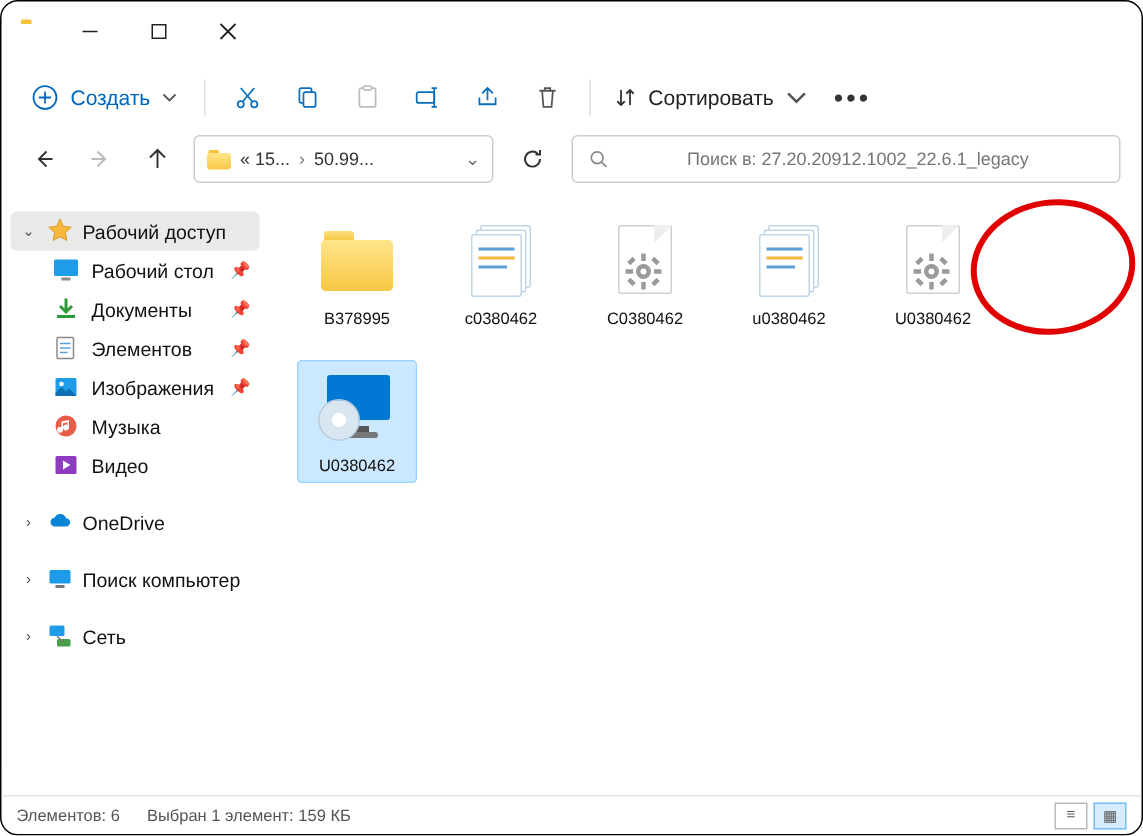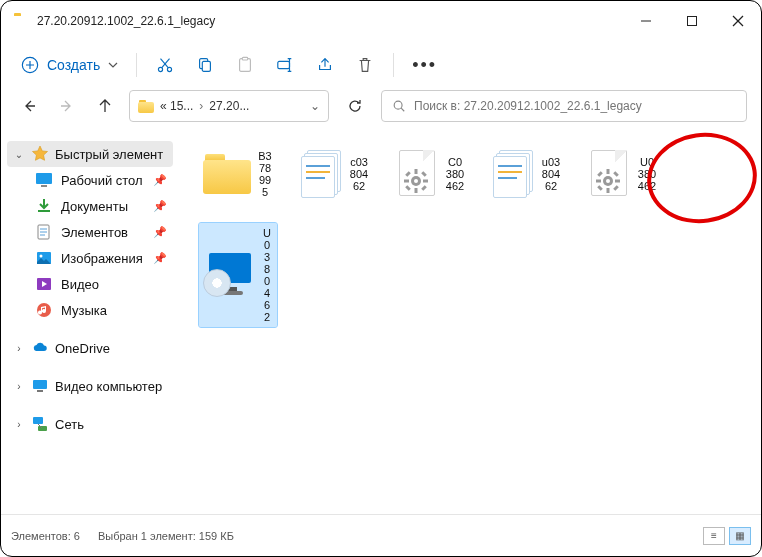--- a/index.html
+++ b/index.html
@@ -34,45 +34,45 @@
   .navrow { height:40px; display:flex; align-items:center; padding:0 14px 6px 14px; gap:10px; }
   .navarrow { width:28px; height:28px; display:flex; align-items:center; justify-content:center; color:#555; cursor:pointer; }
   .navarrow.disabled { color:#bbb; }
   .navarrow svg { width:14px; height:14px; }
   .pathbox { flex:0 0 200px; height:32px; border:1px solid #ccc; border-radius:4px; display:flex; align-items:center; padding:0 8px; gap:6px; font-size:12px; color:#333; overflow:hidden; }
   .pathbox .crumb { white-space:nowrap; cursor:pointer; }
   .pathbox .sep { color:#777; }
   .refresh { width:32px; display:flex; align-items:center; justify-content:center; cursor:pointer; }
   .searchbox { flex:1; height:32px; border:1px solid #ccc; border-radius:4px; display:flex; align-items:center; padding:0 10px; gap:8px; color:#666; font-size:12px; }
   .searchbox svg { width:14px; height:14px; color:#888; flex-shrink:0; }
-  .searchbox input { border:none; outline:none; flex:1; font-size:12px; color:#666; background:transparent; }
+  .searchbox input { border:none; outline:none; flex:1; font-size:12px; color:#666; background:transparent;margin-left:44px; }
   
   .body { flex:1; display:flex; overflow:hidden; }
   .sidebar { width:178px; padding:12px 6px; font-size:13px; color:#111; overflow-y:auto; }
   .sb-group { display:flex; align-items:center; gap:6px; padding:4px 6px; border-radius:4px; cursor:pointer; }
   .sb-group .chev { width:12px; color:#555; font-size:10px; display:inline-flex; justify-content:center; }
   .sb-group.header { background:#e9e9e9; font-weight:400; }
   .sb-icon { width:18px; height:18px; display:flex; align-items:center; justify-content:center; }
   .sb-item { display:flex; align-items:center; gap:8px; padding:4px 6px 4px 28px; cursor:pointer; }
   .sb-item .pin { margin-left:auto; color:#888; font-size:11px; }
   .sb-space { height:12px; }
   .content { flex:1; padding:14px 10px 10px 20px; position:relative; }
   .files { display:flex; gap:18px; flex-wrap:wrap; align-content:flex-start; }
-  .file-item { width:78px; display:flex; flex-direction:row; align-items:center; gap:6px; padding:4px; border-radius:2px; cursor:pointer; }
+  .file-item { width:78px; display:flex; flex-direction:column; align-items:center; gap:6px; padding:4px; border-radius:2px; cursor:pointer; }
   .file-item.selected { background:#cce8ff; outline:1px solid #99d1ff; }
   .file-icon { width:54px; height:54px; display:flex; align-items:center; justify-content:center; }
   .file-label { font-size:11px; text-align:center; color:#111; word-break:break-all; }
   .red-circle {
     position:absolute; width:110px; height:90px;
     border:4px solid #e10000; border-radius:50%;
     top:4px; right:4px; pointer-events:none;
     transform:rotate(-8deg);
   }
   
-  .statusbar { height:42px; border-top:1px solid #e5e5e5; display:flex; align-items:center; padding:0 10px; font-size:11px; color:#555; gap:18px; }
+  .statusbar { height:26px; border-top:1px solid #e5e5e5; display:flex; align-items:center; padding:0 10px; font-size:11px; color:#555; gap:18px; }
   .statusbar .spacer { flex:1; }
   .view-toggle { display:flex; gap:4px; }
   .view-toggle .vt { width:22px; height:18px; border:1px solid #bbb; display:flex; align-items:center; justify-content:center; cursor:pointer; font-size:10px; }
   .view-toggle .vt.active { background:#d8ecff; border-color:#7abfee; }
 
   
   .big-folder { width:48px; height:40px; position:relative; }
   .big-folder .tab { position:absolute; top:0; left:2px; width:20px; height:8px; background:linear-gradient(#fde07a,#f5c23a); border-radius:2px 2px 0 0; }
   .big-folder .body { position:absolute; top:6px; left:0; right:0; bottom:0; background:linear-gradient(#ffe48a,#f7c845); border-radius:3px; display:block; }
   .small-folder { width:16px; height:13px; position:relative; }
@@ -100,21 +100,20 @@
 </style>
 </head>
 <body>
 
 <div class="window">
 
   <div class="titlebar">
     <span class="folder-ico">
       <span class="small-folder"><span class="tab"></span><span class="body"></span></span>
     </span>
-    <span class="title">27.20.20912.1002_22.6.1_legacy</span>
     <div class="winctrls">
       <div class="ctrl">
         <svg viewBox="0 0 12 12">
             <line x1="1" y1="6" x2="11" y2="6" stroke="currentColor" stroke-width="1"></line>
           </svg>
       </div>
       <div class="ctrl">
         <svg viewBox="0 0 12 12">
             <rect x="1.5" y="1.5" width="9" height="9" fill="none" stroke="currentColor" stroke-width="1"></rect>
           </svg>
@@ -174,20 +173,29 @@
           <path d="M4 10 v5 h12 v-5" fill="none" stroke="currentColor" stroke-width="1.3"></path>
           <path d="M10 12 V3 M6 7 l4 -4 l4 4" fill="none" stroke="currentColor" stroke-width="1.3"></path>
         </svg>
     </div>
     <div class="tool-icon" style="color:#555">
       <svg viewBox="0 0 20 20">
           <path d="M4 5 h12 M8 5 V3 h4 v2 M6 5 l1 12 h6 l1 -12" fill="none" stroke="currentColor" stroke-width="1.3"></path>
         </svg>
     </div>
     <div class="vsep"></div>
+    <div class="sort-btn">
+      <svg viewBox="0 0 14 14">
+          <path d="M4 2 v10 M1.5 9.5 L4 12 L6.5 9.5 M10 12 V2 M7.5 4.5 L10 2 L12.5 4.5" fill="none" stroke="#333" stroke-width="1.2"></path>
+        </svg>
+      <span>Сортировать</span>
+      <svg width="10" height="10" viewBox="0 0 10 10">
+          <path d="M1 3 L5 7 L9 3" fill="none" stroke="#555" stroke-width="1.2"></path>
+        </svg>
+    </div>
     <div class="dots">
       <span>•••</span>
     </div>
   </div>
 
   <div class="navrow">
     <div class="navarrow">
       <svg viewBox="0 0 14 14">
           <path d="M9 2 L4 7 L9 12 M4 7 H13" fill="none" stroke="#333" stroke-width="1.3"></path>
         </svg>
@@ -202,21 +210,21 @@
           <path d="M2 6 L7 1 L12 6 M7 1 V13" fill="none" stroke="#333" stroke-width="1.3"></path>
         </svg>
     </div>
     <div class="pathbox">
       <span class="small-folder">
           <span class="tab"></span>
           <span class="body"></span>
         </span>
       <span class="crumb">« 15...</span>
       <span class="sep">›</span>
-      <span class="crumb">27.20...</span>
+      <span class="crumb">50.99...</span>
       <span style="flex:1"></span>
       <span style="color:#666">⌄</span>
     </div>
     <div class="refresh">
       <svg width="16" height="16" viewBox="0 0 16 16">
           <path d="M13 8 a5 5 0 1 1 -1.5 -3.5 M13 2 v3 h-3" fill="none" stroke="#333" stroke-width="1.3"></path>
         </svg>
     </div>
     <div class="searchbox">
       <svg viewBox="0 0 16 16">
@@ -230,21 +238,21 @@
   <div class="body">
 
     <div class="sidebar">
       <div class="sb-group header">
         <span class="chev">⌄</span>
         <span class="sb-icon">
           <svg viewBox="0 0 18 18">
               <path d="M9 1 l2.3 4.9 5.2 .6 -3.9 3.6 1 5.2 L9 12.9 4.4 15.3 l1-5.2 L1.5 6.5 l5.2-.6 Z" fill="#f6b73c" stroke="#d79a1f" stroke-width="0.6"></path>
             </svg>
         </span>
-        <span>Быстрый элемент</span>
+        <span>Рабочий доступ</span>
       </div>
 
       <div class="sb-item">
         <span class="sb-icon">
             <svg viewBox="0 0 18 18">
               <rect x="1" y="2" width="16" height="11" rx="1" fill="#1e9be9"></rect>
               <rect x="6" y="14" width="6" height="2" fill="#888"></rect>
             </svg>
           </span>
         <span>Рабочий стол</span>
@@ -279,34 +287,34 @@
               <circle cx="6" cy="7" r="1.5" fill="#fff"></circle>
               <path d="M2 13 l4-4 3 3 2-2 5 5 H2 Z" fill="#0d6fb1"></path>
             </svg>
           </span>
         <span>Изображения</span>
         <span class="pin">📌</span>
       </div>
       <div class="sb-item">
         <span class="sb-icon">
             <svg viewBox="0 0 18 18">
+              <circle cx="9" cy="9" r="7" fill="#e85d4a"></circle>
+              <path d="M11 5 v5 a2 2 0 1 1 -1 -1.7 V6.5 l-3 .7 v4.3 a2 2 0 1 1 -1 -1.7 V6 Z" fill="#fff"></path>
+            </svg>
+          </span>
+        <span>Музыка</span>
+      </div>
+      <div class="sb-item">
+        <span class="sb-icon">
+            <svg viewBox="0 0 18 18">
               <rect x="2" y="3" width="14" height="12" rx="1" fill="#8e3bbf"></rect>
               <path d="M7 6 l5 3 -5 3 Z" fill="#fff"></path>
             </svg>
           </span>
         <span>Видео</span>
-      </div>
-      <div class="sb-item">
-        <span class="sb-icon">
-            <svg viewBox="0 0 18 18">
-              <circle cx="9" cy="9" r="7" fill="#e85d4a"></circle>
-              <path d="M11 5 v5 a2 2 0 1 1 -1 -1.7 V6.5 l-3 .7 v4.3 a2 2 0 1 1 -1 -1.7 V6 Z" fill="#fff"></path>
-            </svg>
-          </span>
-        <span>Музыка</span>
       </div>
 
       <div class="sb-space"></div>
       <div class="sb-group">
         <span class="chev">›</span>
         <span class="sb-icon">
             <svg viewBox="0 0 18 18">
               <path d="M5 12 a3 3 0 0 1 .5-5.9 A4 4 0 0 1 13 6.5 A2.7 2.7 0 0 1 13 12 Z" fill="#0a84d6"></path>
             </svg>
           </span>
@@ -314,21 +322,21 @@
       </div>
       <div class="sb-space"></div>
       <div class="sb-group">
         <span class="chev">›</span>
         <span class="sb-icon">
             <svg viewBox="0 0 18 18">
               <rect x="2" y="3" width="14" height="9" rx="1" fill="#1e9be9"></rect>
               <rect x="6" y="13" width="6" height="2" fill="#777"></rect>
             </svg>
           </span>
-        <span>Видео компьютер</span>
+        <span>Поиск компьютер</span>
       </div>
       <div class="sb-space"></div>
       <div class="sb-group">
         <span class="chev">›</span>
         <span class="sb-icon">
             <svg viewBox="0 0 18 18">
               <rect x="2" y="2" width="10" height="7" rx="1" fill="#1e9be9"></rect>
               <rect x="7" y="11" width="9" height="5" rx="1" fill="#4aa04a"></rect>
               <line x1="7" y1="9" x2="11" y2="13" stroke="#777" stroke-width="1"></line>
             </svg>

